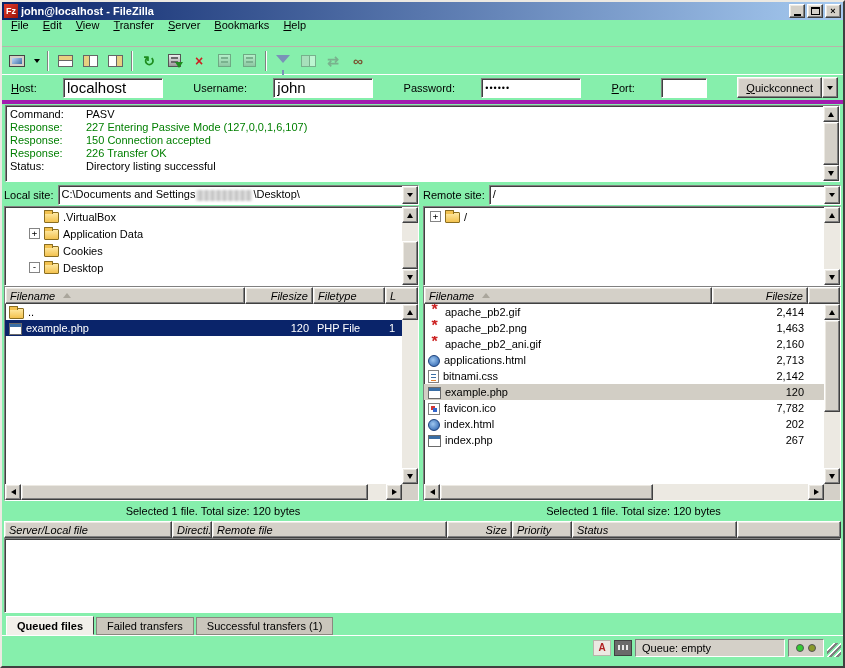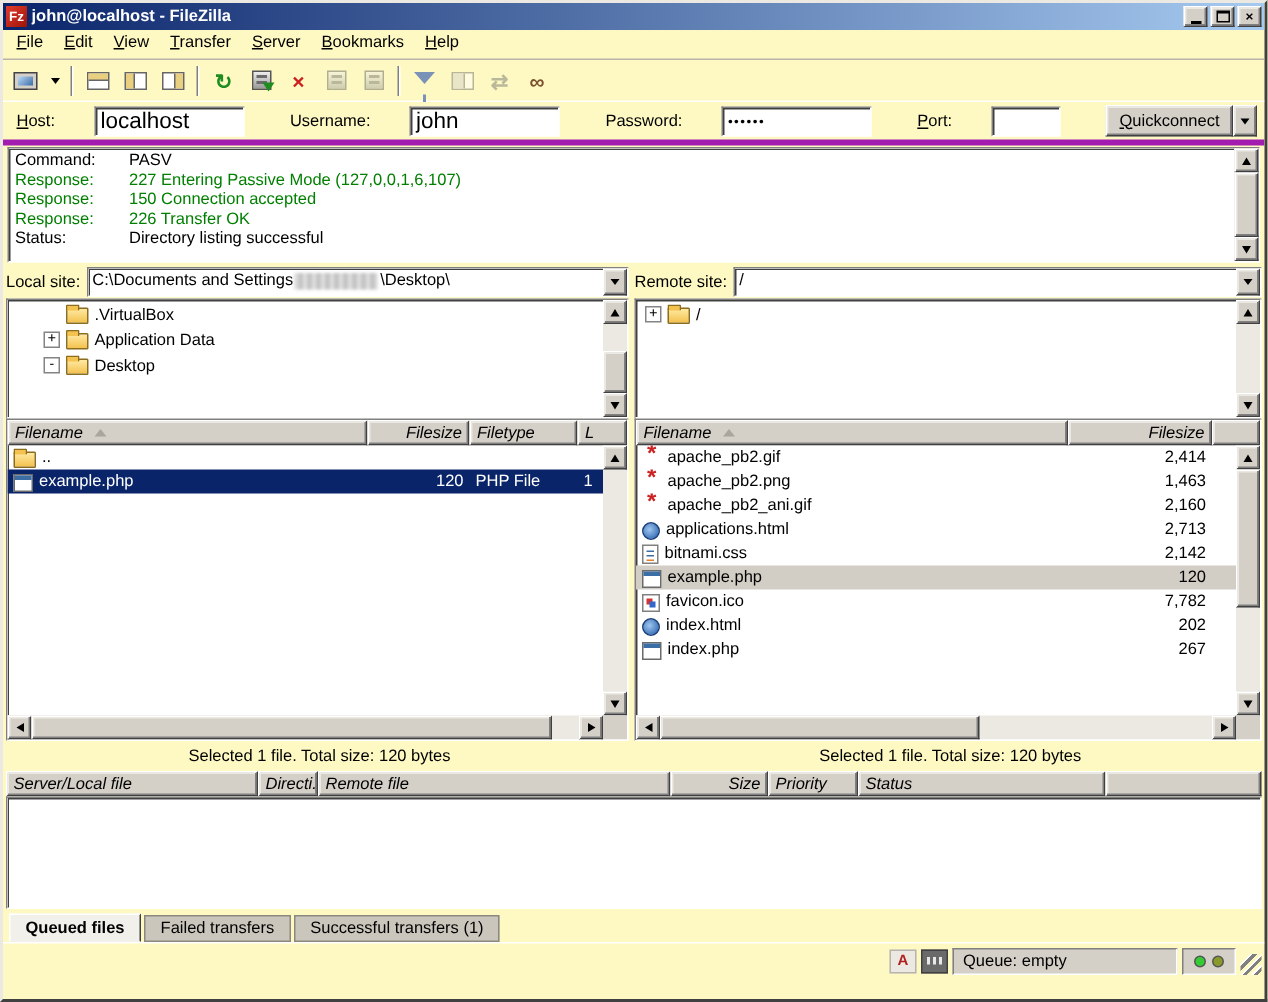--- a/index.html
+++ b/index.html
@@ -1,39 +1,39 @@
 <!DOCTYPE html>
 <html><head>
 <meta charset="utf-8">
 <style>
   * { box-sizing: border-box; margin:0; padding:0; }
   html,body { width:845px; height:668px; }
   body { font-family:"Liberation Sans", sans-serif; font-size:11px; color:#000; background:#808080; }
 
-  .window { width:845px; height:668px; background:#fef9c3; border:2px solid #d4d0c8;
+  .window { width:845px; height:668px; background:#86efac; border:2px solid #d4d0c8;
             border-top-color:#ece9e2; border-left-color:#ece9e2; border-right-color:#404040; border-bottom-color:#404040;
             display:flex; flex-direction:column; overflow:hidden; }
 
   
   .raised { background:#d4d0c8; border:1px solid; border-color:#ffffff #404040 #404040 #ffffff;
             box-shadow: inset -1px -1px 0 #808080, inset 1px 1px 0 #ece9e2; }
 
   
   .titlebar { height:18px; flex:none; background:linear-gradient(90deg,#0a246a,#a6caf0);
               display:flex; align-items:center; padding:0 2px; gap:3px; }
   .app-icon { width:14px; height:14px; background:linear-gradient(135deg,#e43b2c,#9b1408); color:#fff;
               font-size:9px; font-weight:bold; display:flex; align-items:center; justify-content:center; flex:none; }
   .title { color:#fff; font-weight:bold; font-size:11px; flex:1; white-space:nowrap; overflow:hidden; }
   .winbtns { display:flex; gap:2px; flex:none; }
   .winbtn { width:16px; height:14px; display:flex; align-items:center; justify-content:center; font-size:9px; font-weight:bold; color:#000; }
   .min-glyph { width:7px; height:2px; background:#000; margin-top:7px; }
   .max-glyph { width:9px; height:8px; border:1px solid #000; border-top-width:2px; }
 
   
-  .menubar { height:20px; flex:none; display:flex; align-items:flex-start; padding:0 2px; border-bottom:1px solid #b8b4aa; }
+  .menubar { height:20px; flex:none; display:flex; align-items:flex-end; padding:13px 2px; border-bottom:1px solid #b8b4aa; }
   .menu-item { padding:2px 7px; }
   .menu-item u { text-decoration:underline; }
 
   
   .toolbar { height:28px; flex:none; display:flex; align-items:center; padding:0 3px; gap:1px;
              border-bottom:1px solid #fff; }
   .tbtn { width:24px; height:22px; display:flex; align-items:center; justify-content:center; flex:none; }
   .tbtn.dd { width:13px; }
   .tsep { width:2px; height:20px; margin:0 3px; border-left:1px solid #808080; border-right:1px solid #fff; }
   .disabled { filter:grayscale(1); opacity:.45; }
@@ -321,20 +321,25 @@
               <span class="tspacer"></span>
               <span class="fi fi-folder"></span>
               <span>.VirtualBox</span>
             </div>
           <div class="trow">
               <span class="twisty">+</span>
               <span class="fi fi-folder"></span>
               <span>Application Data</span>
             </div>
           <div class="trow">
+              <span class="tspacer"></span>
+              <span class="fi fi-folder"></span>
+              <span>Cookies</span>
+            </div>
+          <div class="trow">
               <span class="twisty">-</span>
               <span class="fi fi-folder"></span>
               <span>Desktop</span>
             </div>
         </div>
         <div class="vscroll">
           <div class="sbtn">
               <span class="tri-up"></span>
             </div>
           <div class="strack">

